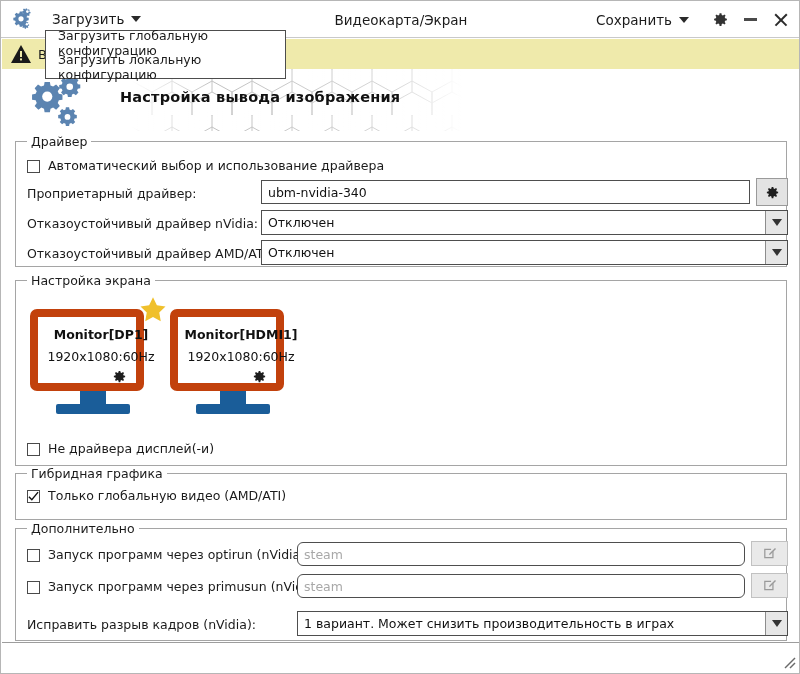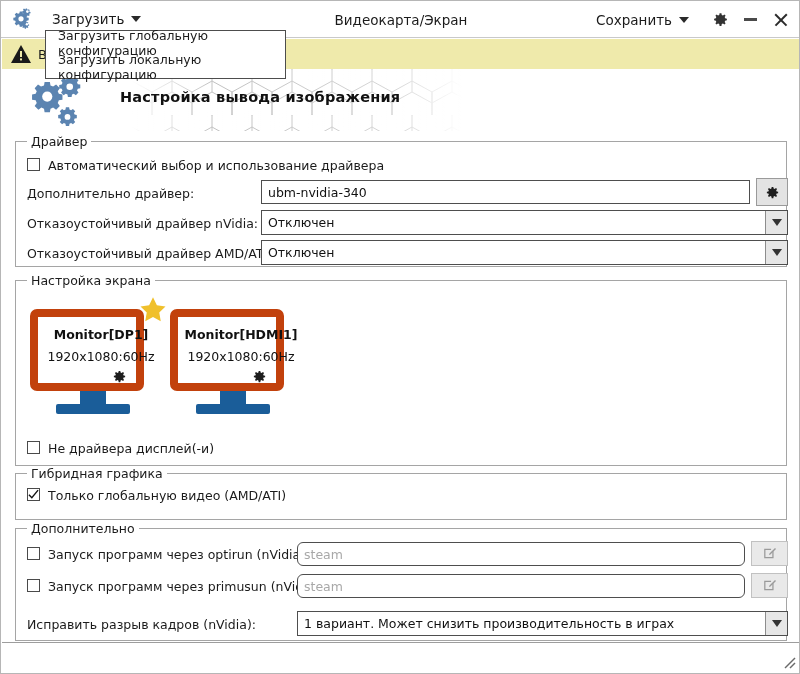--- a/index.html
+++ b/index.html
@@ -127,21 +127,21 @@
   
   .sqbtn {
     position: absolute;
     background: #e3e3e3;
     border: 1px solid #9a9a9a;
     display: flex; align-items: center; justify-content: center;
   }
   .sqbtn.disabled { background: #e9e9e9; border-color: #c1c1c1; }
 
   
-  .cb { position: absolute; display: flex; align-items: flex-start; gap: 8px; }
+  .cb { position: absolute; display: flex; align-items: flex-end; gap: 8px; }
   .cbox {
     width: 13px; height: 13px; border: 1px solid #4a4a4a; background: #fff;
     display: flex; align-items: center; justify-content: center; flex: 0 0 auto;
   }
   .cb .cblabel { font-size: 12.5px; color: #1b1b1b; white-space: nowrap; }
 
   
   .monitor { position: absolute; }
   .mon-screen {
     position: absolute; left: 0; top: 0;
@@ -273,21 +273,21 @@
   </div>
 
   <div class="group" style="left:14px; top:140px; width:772px; height:126px;">
     <div class="group-title">Драйвер</div>
 
     <div class="cb" style="left:11px; top:16px;">
       <span class="cbox"></span>
       <span class="cblabel">Автоматический выбор и использование драйвера</span>
     </div>
 
-    <div class="lbl" style="left:11px; top:44px;">Дополнительно драйвер:</div>
+    <div class="lbl" style="left:11px; top:44px;">Проприетарный драйвер:</div>
     <div class="tinput" style="left:245px; top:38px; width:489px; height:24px;">ubm-nvidia-340</div>
     <div class="sqbtn" style="left:740px; top:36px; width:32px; height:28px;">
       <svg width="15" height="15" viewBox="0 0 24 24">
           <g fill="#1e1e1e">
         <path d="M12 8.4a3.6 3.6 0 100 7.2 3.6 3.6 0 000-7.2zm0 5.6a2 2 0 110-4 2 2 0 010 4z"></path>
         <path d="M21 13.2v-2.4l-2.45-.45a6.9 6.9 0 00-.72-1.74l1.42-2.05-1.7-1.7-2.05 1.42a6.9 6.9 0 00-1.74-.72L13.3 3h-2.6l-.46 2.56c-.62.17-1.2.42-1.74.72L6.45 4.86l-1.7 1.7L6.17 8.6a6.9 6.9 0 00-.72 1.74L3 10.8v2.4l2.45.45c.17.62.42 1.2.72 1.74l-1.42 2.05 1.7 1.7 2.05-1.42c.54.3 1.12.55 1.74.72L10.7 21h2.6l.46-2.56c.62-.17 1.2-.42 1.74-.72l2.05 1.42 1.7-1.7-1.42-2.05c.3-.54.55-1.12.72-1.74z"></path>
       </g>
         </svg>
     </div>
 

